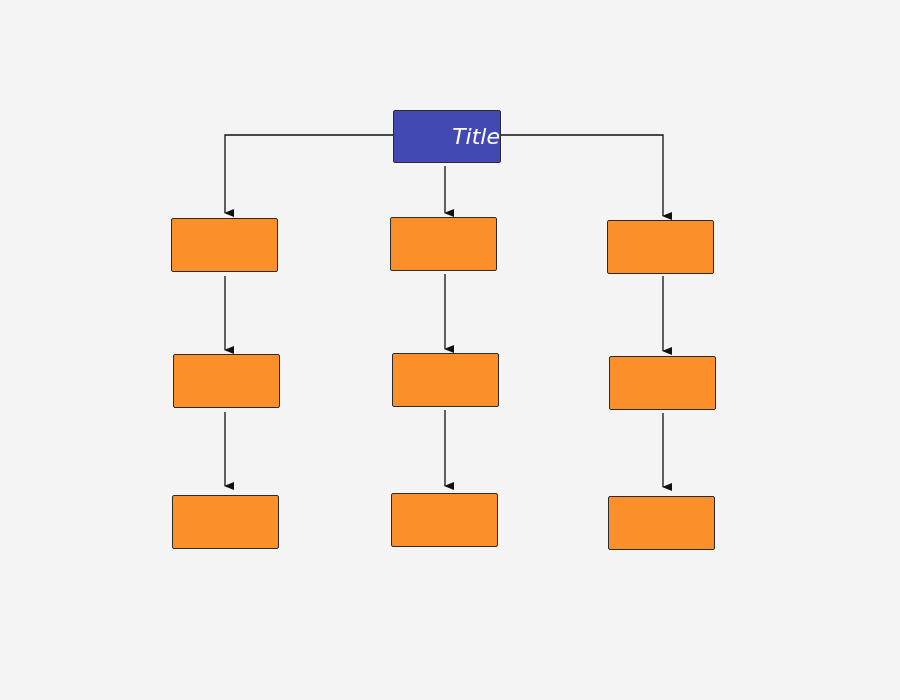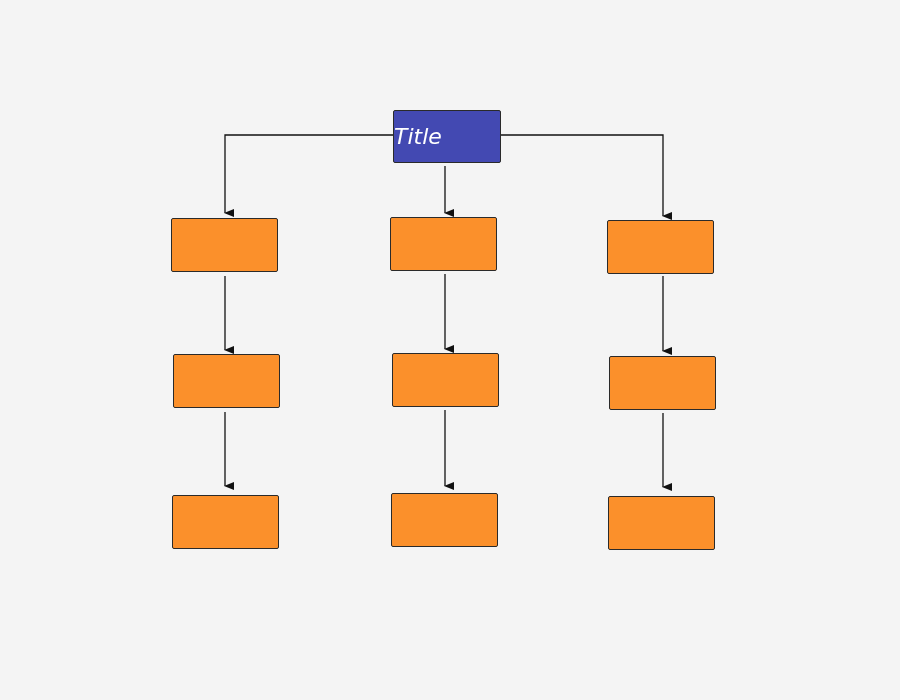--- a/index.html
+++ b/index.html
@@ -1,19 +1,19 @@
 <!DOCTYPE html>
 <html><head>
 <meta charset="utf-8">
 <style>
   html, body { margin: 0; padding: 0; }
   body { width: 900px; height: 700px; background: #f4f4f4; position: relative; overflow: hidden; font-family: "DejaVu Sans", sans-serif; }
   svg { position: absolute; left: 0; top: 0; }
   .box { position: absolute; box-sizing: border-box; border: 1.5px solid #2a2a2a; border-radius: 2px; }
-  .title-box { background: #4349b2; color: #fff; display: flex; align-items: center; justify-content: flex-start; font-style: italic; font-size: 22px; font-family: "DejaVu Sans", sans-serif; }
+  .title-box { background: #4349b2; color: #fff; display: flex; align-items: center; justify-content: flex-end; font-style: italic; font-size: 22px; font-family: "DejaVu Sans", sans-serif; }
   .node { background: #fb902b; }
 </style>
 </head>
 <body>
 
 <svg width="900" height="700">
   <defs>
     <marker id="ah" markerWidth="8" markerHeight="10" refX="4" refY="9" orient="auto" markerUnits="userSpaceOnUse">
       <path d="M0,0 L8,0 L4,10 Z" fill="#111"></path>
     </marker>

